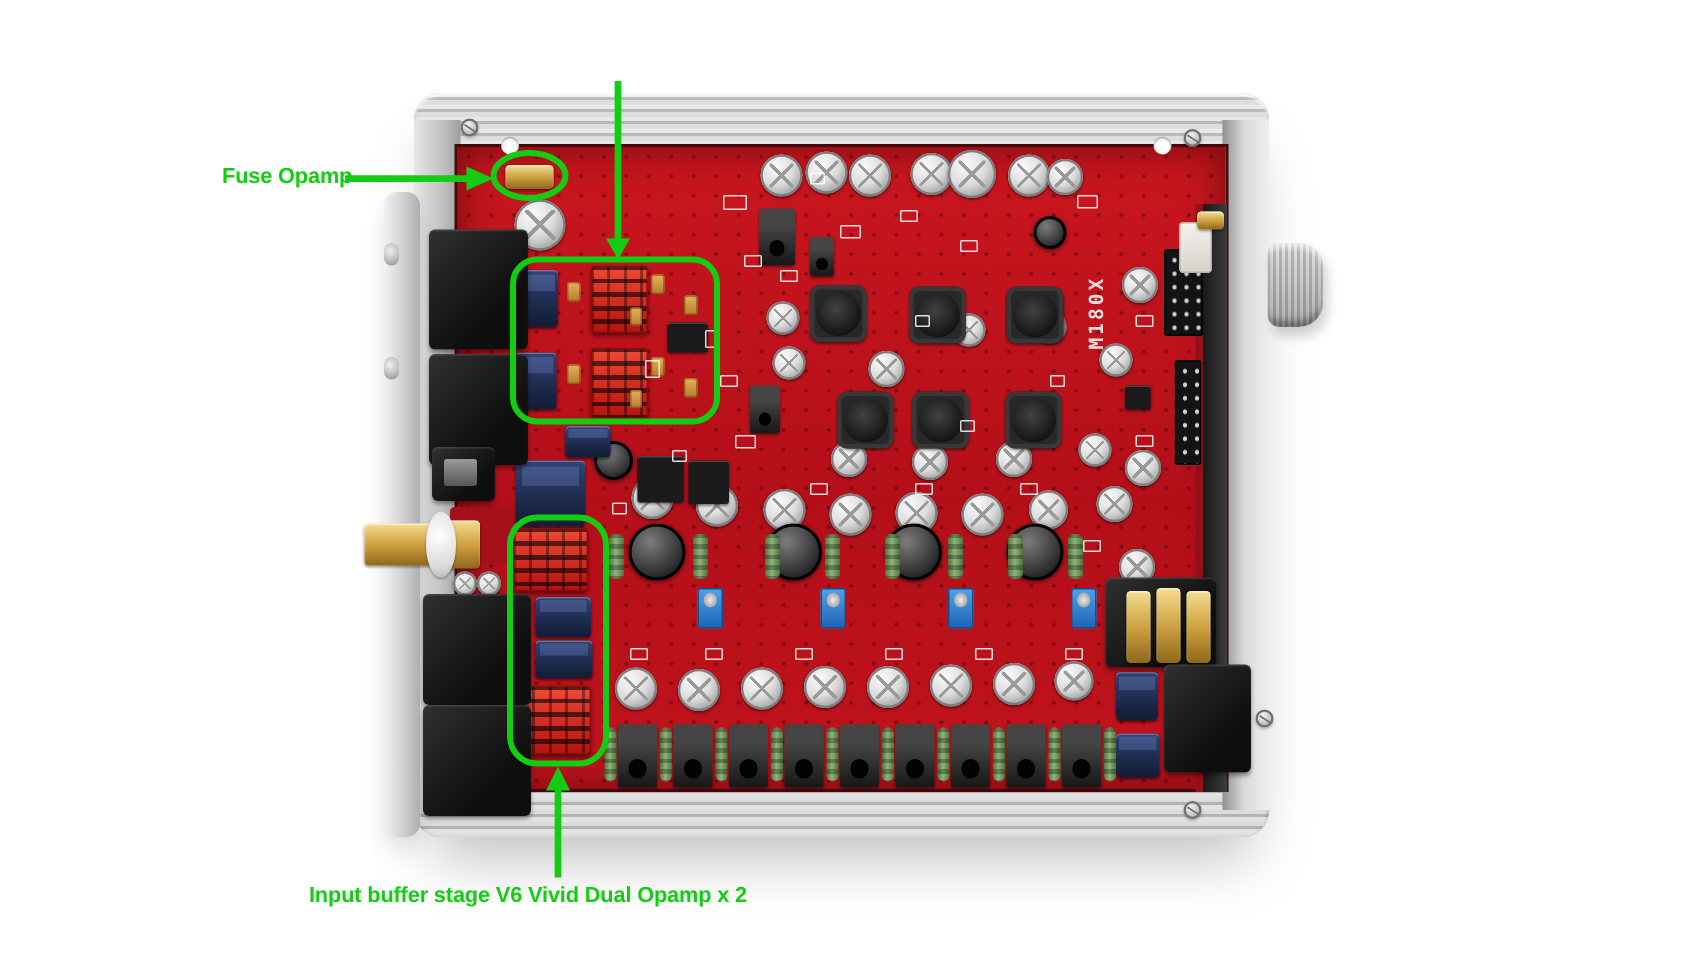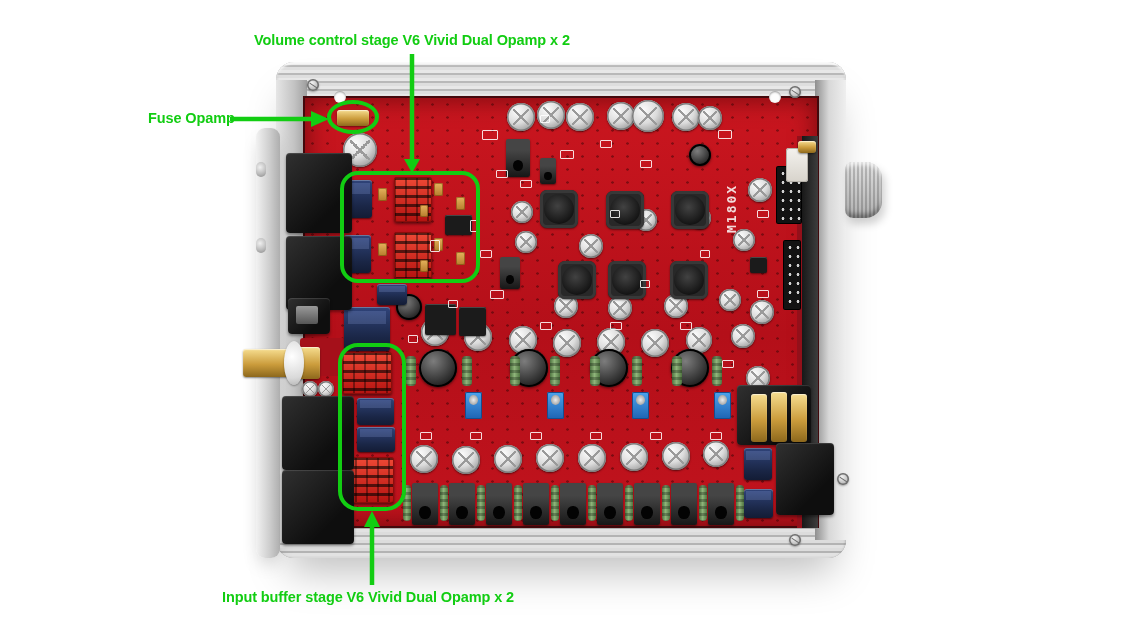--- a/index.html
+++ b/index.html
@@ -312,16 +312,15 @@
     <rect class="hl-stroke" x="342" y="173" width="136" height="108" rx="16" stroke-width="4"></rect>
     <rect class="hl-stroke" x="340" y="345" width="64" height="164" rx="18" stroke-width="4"></rect>
     <line class="hl-stroke" x1="412" y1="54" x2="412" y2="161" stroke-width="4.5"></line>
     <polygon class="hl-fill" points="404,159 420,159 412,173"></polygon>
     <line class="hl-stroke" x1="230" y1="119" x2="313" y2="119" stroke-width="4.5"></line>
     <polygon class="hl-fill" points="311,111 311,127 329,119"></polygon>
     <line class="hl-stroke" x1="372" y1="585" x2="372" y2="525" stroke-width="4.5"></line>
     <polygon class="hl-fill" points="364,527 380,527 372,511"></polygon>
   </svg>
 
-  <div class="hl-label center-x" style="left:412px;top:32px;">Volume control stage V6 Vivid Dual Opamp x 2</div>
   <div class="hl-label" style="left:148px;top:110px;">Fuse Opamp</div>
-  <div class="hl-label center-x" style="left:368px;top:589px;">Input buffer stage V6 Vivid Dual Opamp x 2</div>
+  <div class="hl-label center-x" style="left:352px;top:589px;">Input buffer stage V6 Vivid Dual Opamp x 2</div>
 </div>
 
 </body></html>

